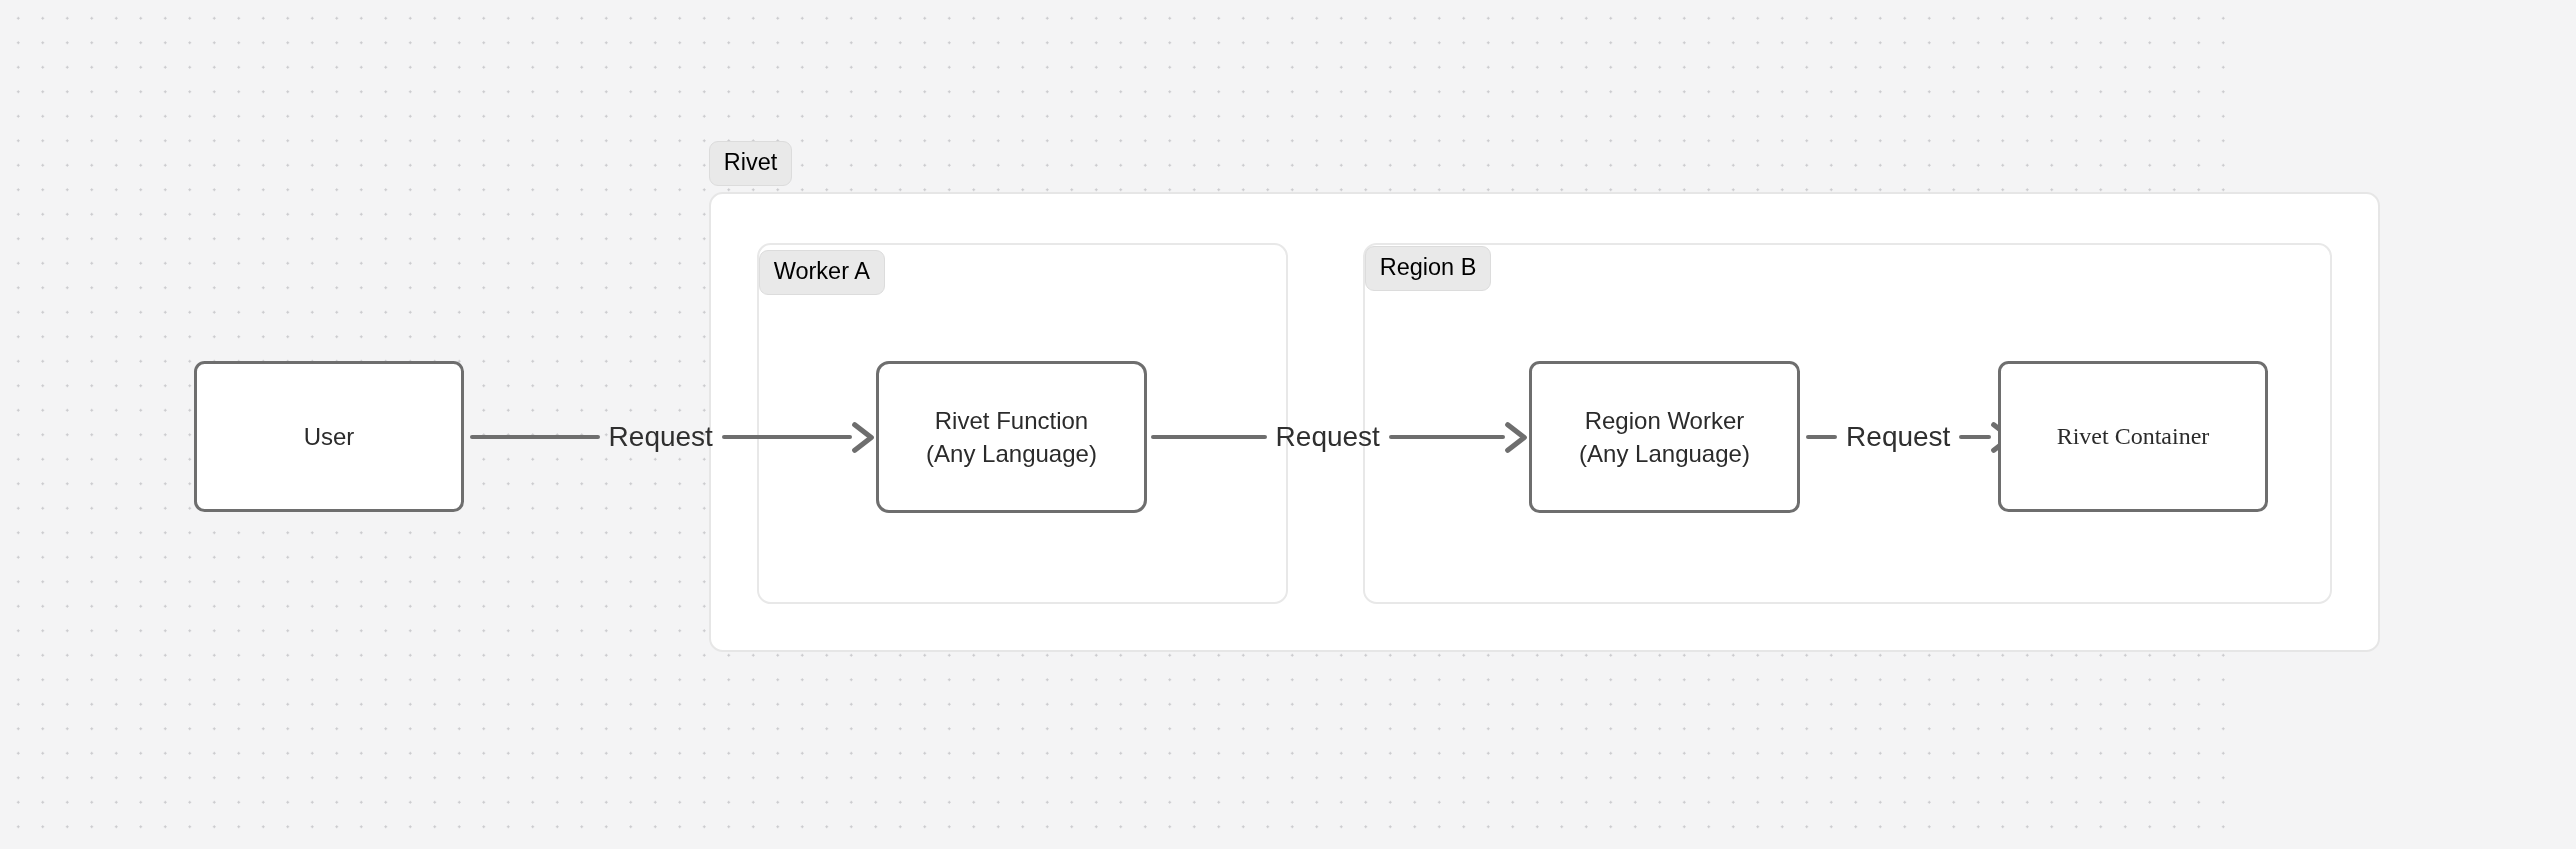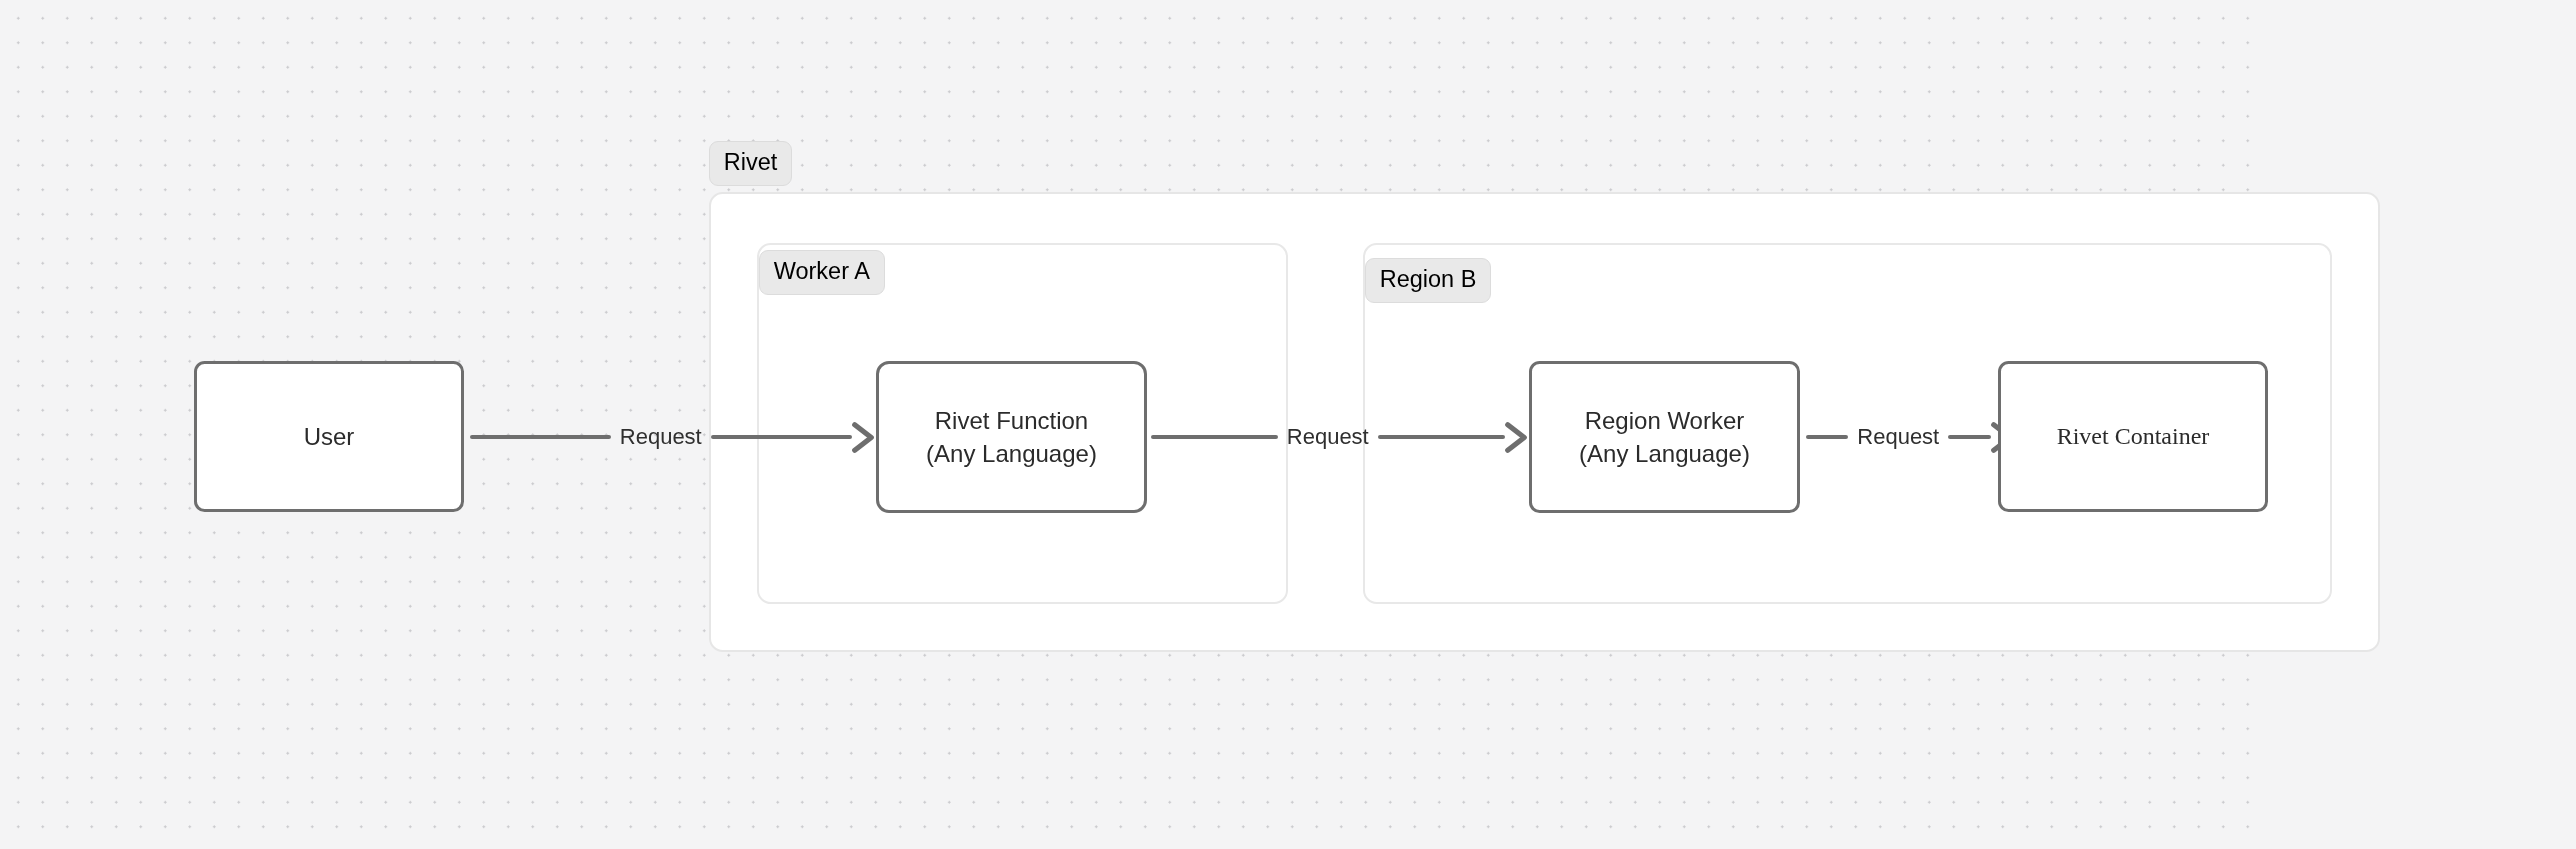--- a/index.html
+++ b/index.html
@@ -15,21 +15,20 @@
   }
 
   #canvas {
     position: relative;
     width: 2228px;
     height: 850px;
     background-color: #f4f4f5;
     background-image: radial-gradient(circle, #c9c9cc 1.2px, transparent 1.3px);
     background-size: 24.5px 24.5px;
     background-position: 6px 6px;
-    padding-left: 36px;
   }
 
   
   .group-box {
     position: absolute;
     background: #ffffff;
     border: 2.3px solid #e6e6e6;
     border-radius: 13.7px;
     box-sizing: border-box;
   }
@@ -86,21 +85,21 @@
     pointer-events: none;
   }
   .edge-seg {
     height: 4.6px;
     background: #6e6e6e;
     border-radius: 2.3px;
     flex: 1 1 auto;
   }
   .edge-label {
     color: #2f2f2f;
-    font-size: 22px;
+    font-size: 28px;
     line-height: 1;
     white-space: nowrap;
     padding: 0 9px;
     flex: 0 0 auto;
   }
   .edge-head {
     flex: 0 0 auto;
     width: 26px;
     height: 33px;
     margin-left: -1.5px;
@@ -115,21 +114,21 @@
   <div class="group-label" style="left:709px; top:141px;">Rivet</div>
 
   <div class="group-box" style="left:709px; top:192px; width:1671px; height:460px;"></div>
 
   <div class="region-box" style="left:757px; top:243px; width:531px; height:361px;"></div>
 
   <div class="group-label" style="left:759px; top:250px;">Worker A</div>
 
   <div class="region-box" style="left:1363px; top:243px; width:969px; height:361px;"></div>
 
-  <div class="group-label" style="left:1365px; top:258px;">Region B</div>
+  <div class="group-label" style="left:1365px; top:246px;">Region B</div>
 
   <div class="node" style="left:194px; top:361px; width:270px; height:151px;">
     <span class="node-label">User</span>
   </div>
 
   <div class="node" style="left:876px; top:361px; width:271px; height:152px;border-radius:13px;">
     <span class="node-label">Rivet Function
 (Any Language)</span>
   </div>
 

